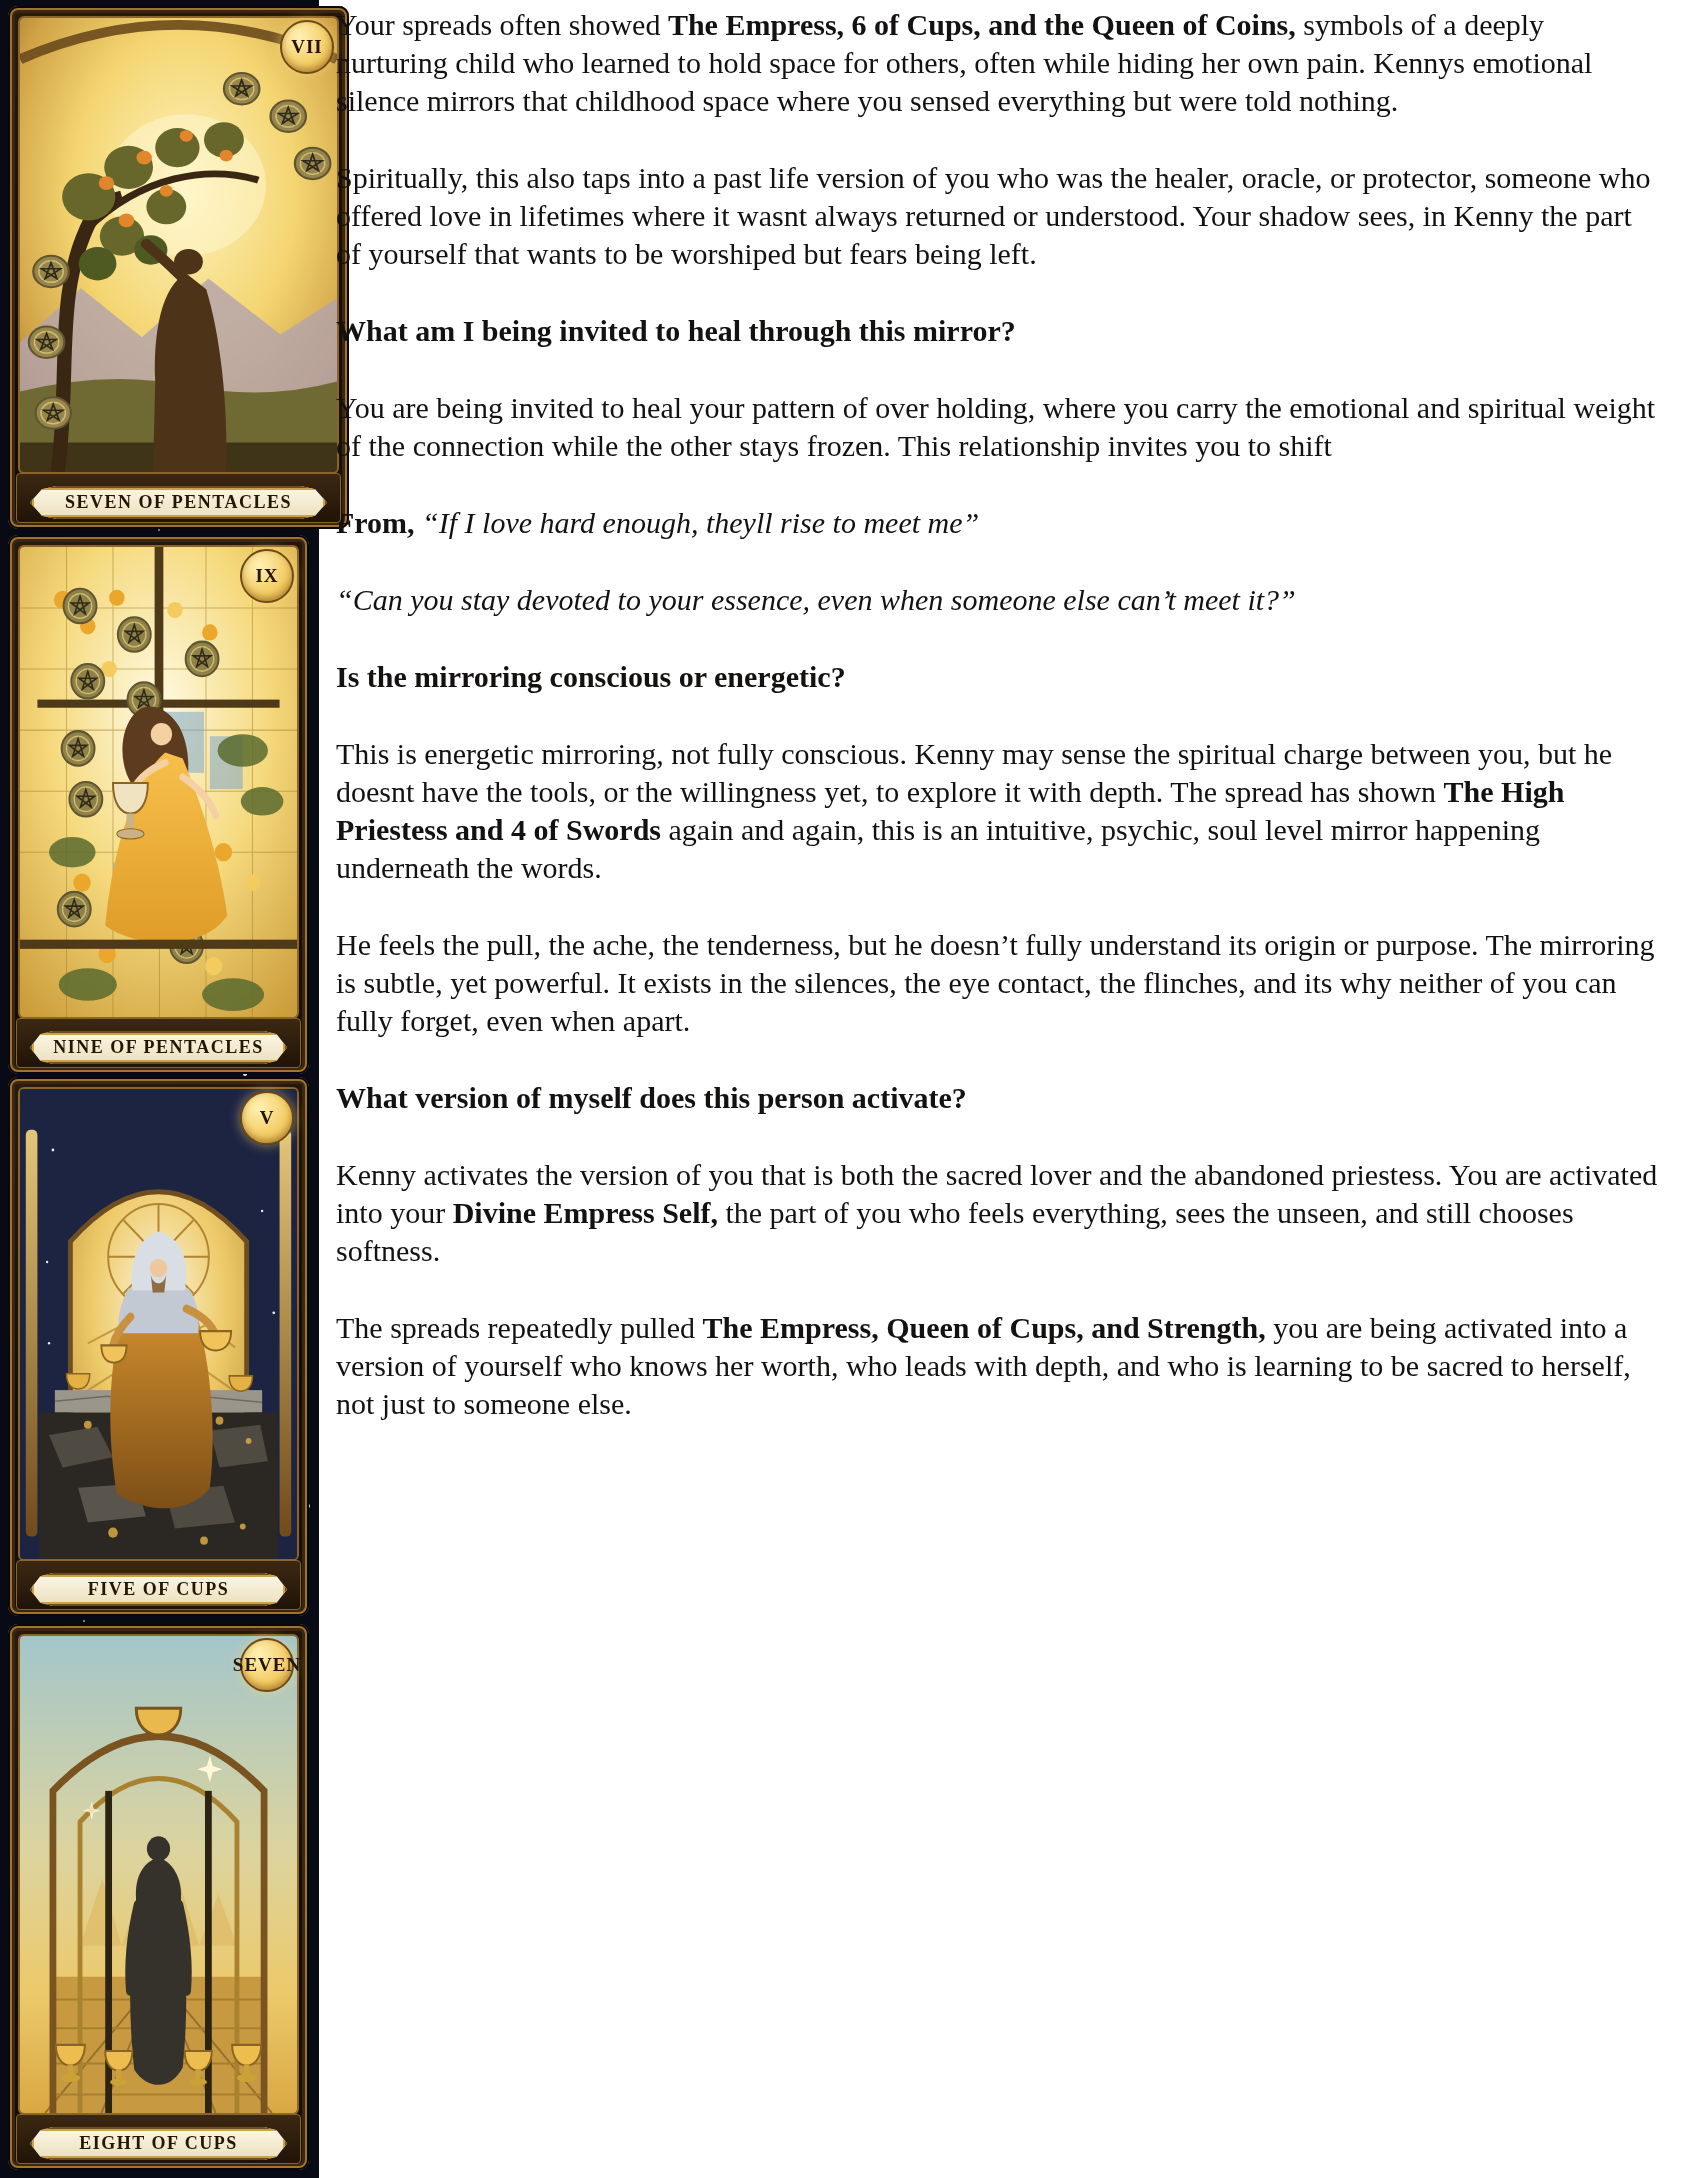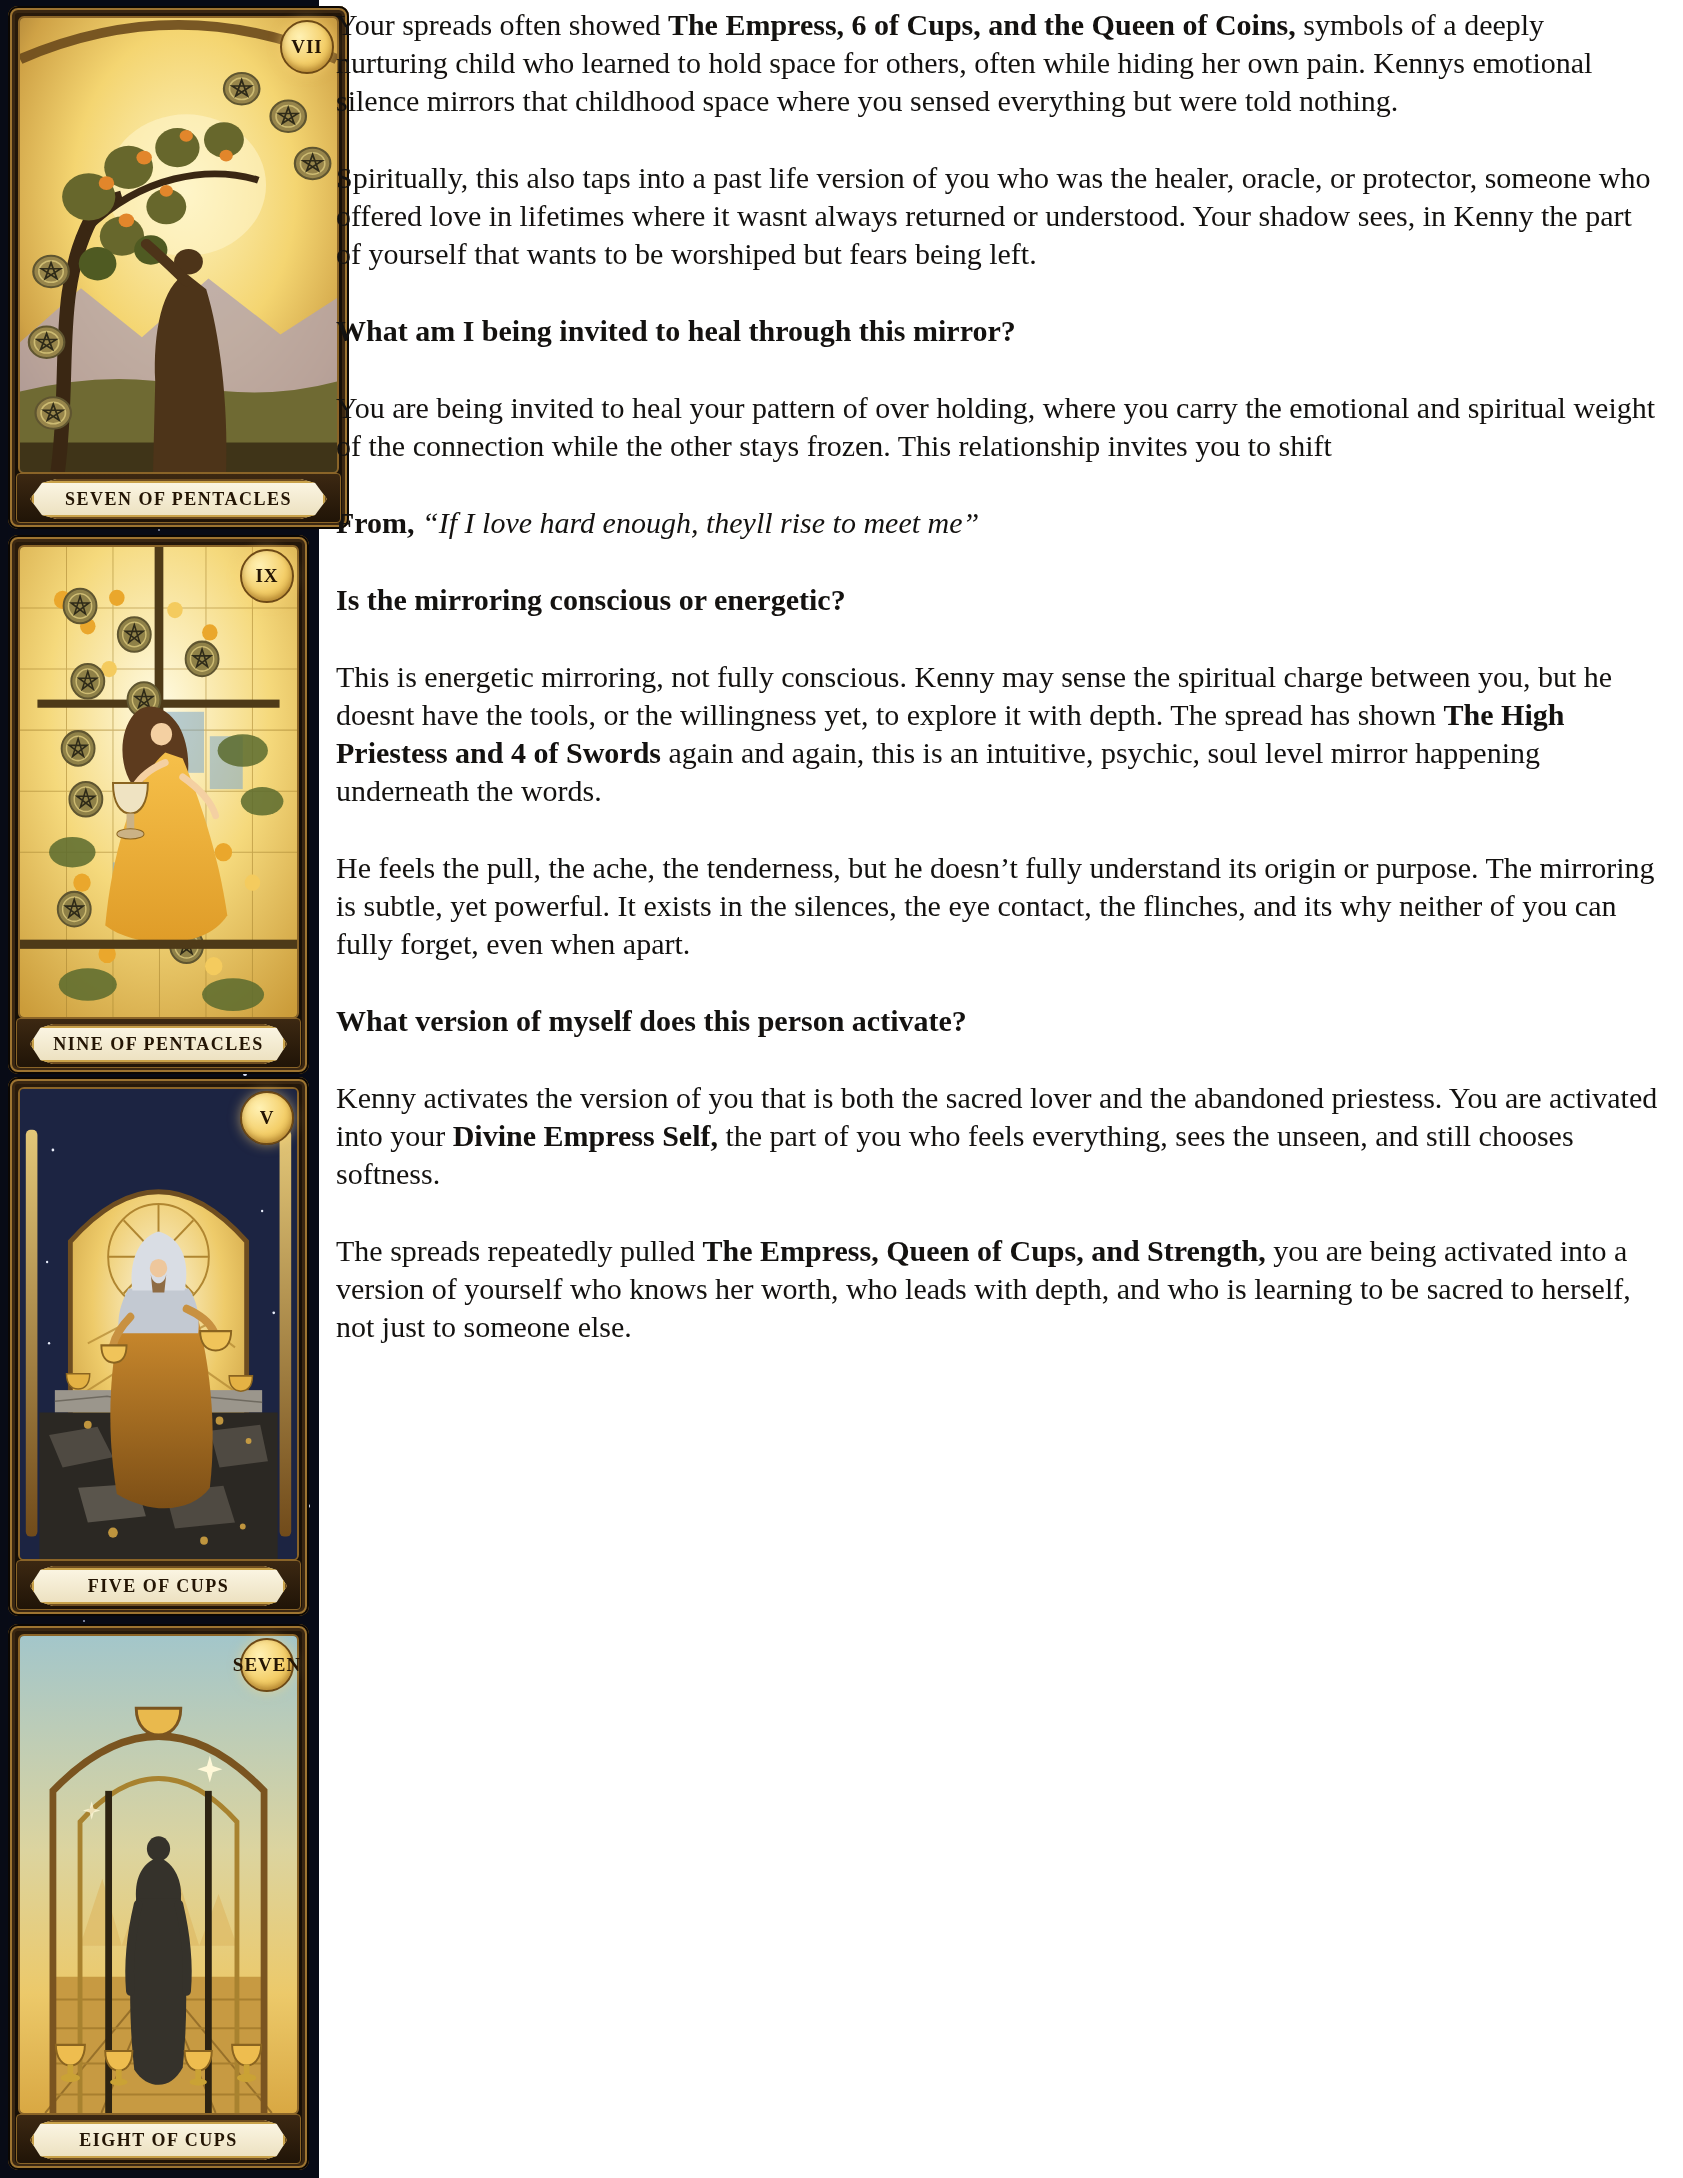--- a/index.html
+++ b/index.html
@@ -23,21 +23,21 @@
   .art-wrap{position:absolute;left:10px;right:10px;top:10px;bottom:55px;border:2px solid #8a6428;
     border-radius:6px;overflow:hidden;background:#0d0a06;box-shadow:inset 0 0 0 3px rgba(205,165,85,.35);}
   .art-wrap svg{position:absolute;left:0;top:0;width:100%;height:100%;}
   .badge{position:absolute;top:14px;right:15px;width:50px;height:50px;border-radius:50%;z-index:4;
     background:radial-gradient(circle at 35% 30%,#fff1b4,#f4cf6a 55%,#d2a138);
     border:2px solid #6e4a16;box-shadow:0 0 12px rgba(255,215,120,.55), inset 0 -3px 6px rgba(120,70,10,.45);
     display:flex;align-items:center;justify-content:center;
     font-weight:700;font-size:19px;color:#241504;letter-spacing:1px;}
   .banner-back{position:absolute;left:8px;right:8px;bottom:6px;height:48px;z-index:2;
     background:linear-gradient(#3c2812,#201407);border:1px solid #8a6428;border-radius:4px;}
-  .banner{position:absolute;left:22px;right:22px;bottom:10px;height:40px;z-index:3;
+  .banner{position:absolute;left:22px;right:22px;bottom:10px;height:33px;z-index:3;
     background:linear-gradient(#fcf7e6,#ebdfbd);display:flex;align-items:center;justify-content:center;
     clip-path:polygon(0 50%,4% 10%,9% 0,91% 0,96% 10%,100% 50%,96% 90%,91% 100%,9% 100%,4% 90%);
     box-shadow:inset 0 0 0 2px #6e4d20, inset 0 0 0 4px #c9a24a;
     color:#241504;font-weight:700;font-size:18px;letter-spacing:1.5px;white-space:nowrap;}
   
   .article{position:absolute;left:336px;top:6px;width:1327px;color:#141210;
     font-size:30px;line-height:38px;}
   .article p,.article h2{margin:0 0 39px 0;}
   .article h2{font-size:30px;line-height:38px;font-weight:700;}
   .b{font-weight:700;}
@@ -425,20 +425,21 @@
   <p>Spiritually, this also taps into a past life version of you who was the healer, oracle, or protector, someone who offered love in lifetimes where it wasnt always returned or understood. Your shadow sees, in Kenny the part of yourself that wants to be worshiped but fears being left.</p>
 
   <h2>What am I being invited to heal through this mirror?</h2>
 
   <p>You are being invited to heal your pattern of over holding, where you carry the emotional and spiritual weight of the connection while the other stays frozen. This relationship invites you to shift</p>
 
   <p><span class="b">From, </span><span class="i">“If I love hard enough, theyll rise to meet me”</span></p>
 
 
 
+  <p class="i">“Can you stay devoted to your essence, even when someone else can’t meet it?”</p>
 
   <h2>Is the mirroring conscious or energetic?</h2>
 
   <p><span>This is energetic mirroring, not fully conscious. Kenny may sense the spiritual charge between you, but he doesnt have the tools, or the willingness yet, to explore it with depth. The spread has shown </span><span class="b">The High Priestess and 4 of Swords</span><span> again and again, this is an intuitive, psychic, soul level mirror happening underneath the words.</span></p>
 
   <p>He feels the pull, the ache, the tenderness, but he doesn’t fully understand its origin or purpose. The mirroring is subtle, yet powerful. It exists in the silences, the eye contact, the flinches, and its why neither of you can fully forget, even when apart.</p>
 
   <h2>What version of myself does this person activate?</h2>
 
   <p><span>Kenny activates the version of you that is both the sacred lover and the abandoned priestess. You are activated into your </span><span class="b">Divine Empress Self,</span><span> the part of you who feels everything, sees the unseen, and still chooses softness.</span></p>

